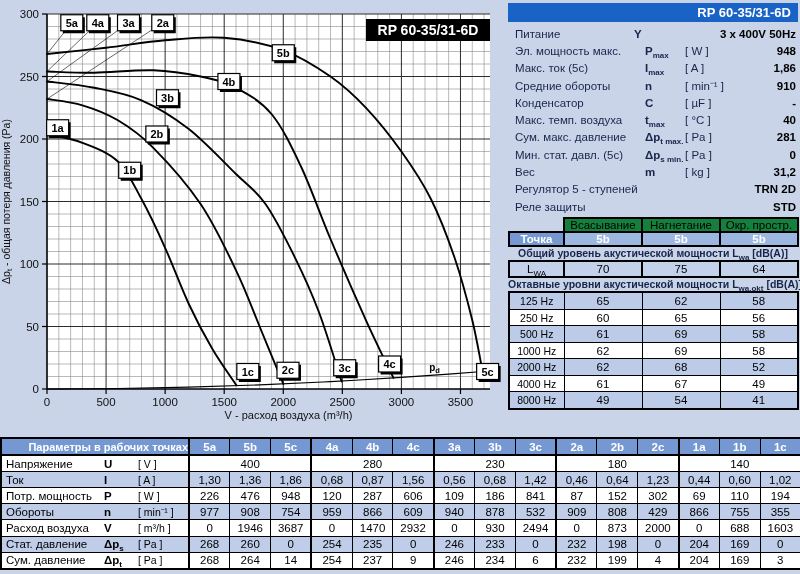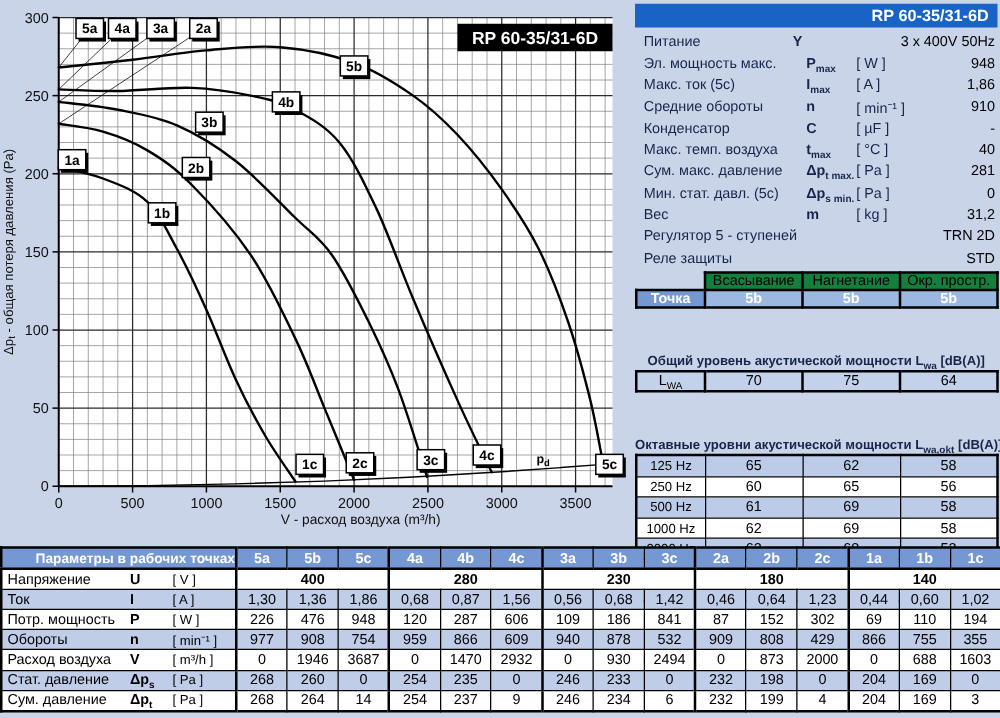--- a/index.html
+++ b/index.html
@@ -19,54 +19,54 @@
   .rp-bar{
     margin-top:3px;height:19px;line-height:19px;
     background:#1a63c6;color:#fff;font-weight:bold;font-size:13px;
     text-align:right;padding-right:7px;
   }
   #spec{margin-top:3px}
   .spec-row{display:flex;height:17.3px;align-items:center;font-size:11.5px;color:#18254a;white-space:nowrap}
   .spec-row .lab{width:130px;padding-left:7px;overflow:hidden}
   .spec-row .sym{width:40px;font-weight:bold}
   .spec-row .unit{width:54px}
-  .spec-row .val{flex:1;text-align:right;font-weight:normal;color:#000;padding-right:2px}
+  .spec-row .val{flex:1;text-align:right;font-weight:bold;color:#000;padding-right:2px}
 
   
   #ac{margin-top:2px}
   #ac table{border-collapse:collapse;table-layout:fixed;width:289px;font-size:11.5px}
   #ac col.c0{width:55px}
   #ac col.c{width:78px}
   table.ac-point td{border:2px solid #000;height:12px;padding:0;text-align:center;background:#15803d}
   table.ac-point td.corner{border:none;background:transparent}
   table.ac-point td.point-label{background:#7598d2;color:#fff;font-weight:bold}
   table.ac-point td.point-val{background:#9db8e0;color:#fff;font-weight:bold}
   table.ac-lwa td{border:2px solid #000;height:14px;padding:0;text-align:center;background:#c3d1ea}
   table.ac-oct{border:2px solid #000}
   table.ac-oct td{border:1px solid #000;height:15.5px;padding:0;text-align:center}
   table.ac-oct tr.row-blue td{background:#bccbe8}
   table.ac-oct tr.row-white td{background:#fff}
   table.ac-oct td.freq{font-size:10.5px}
   .subtitle{
     height:13px;line-height:13px;text-align:center;
-    font-size:10.5px;font-weight:bold;color:#18254a;white-space:nowrap;margin-top:36px;
+    font-size:10.5px;font-weight:bold;color:#18254a;white-space:nowrap;
   }
 
   
   #op{position:absolute;left:0;top:437px;width:800px}
   #opt{border-collapse:collapse;table-layout:fixed;width:800px;font-size:11.5px;border:2px solid #000}
   #opt col.lc{width:188px}
   #opt col.dc{width:40.8px}
   #opt th,#opt td{border:1px solid #000;height:15.1px;padding:0;text-align:center;background:#fff}
   #opt tr.hdr th{background:#7598d2;color:#fff;font-weight:bold;border-bottom:2px solid #000}
   #opt tr.hdr th.title{text-align:right;padding-left:4px;font-weight:bold;font-size:11px}
   #opt td.gs,#opt th.gs{border-left:2px solid #000}
   #opt td.lblcell{border-right:2px solid #000;text-align:left}
   #opt tr.blue td{background:#bfcde9}
-  #opt td.volt{font-weight:bold}
+  #opt td.volt{font-weight:normal}
   .lblflex{display:flex;align-items:center;white-space:nowrap}
   .lblflex .lab{flex:1;padding-left:4px;font-size:11.5px}
   .lblflex .sym{width:34px;font-weight:bold}
   .lblflex .unit{width:50px;font-size:10.5px}
 </style>
 </head>
 <body>
 
 <div id="chart-wrap">
   <svg id="chart" width="505" height="437" viewBox="0 0 505 437">

